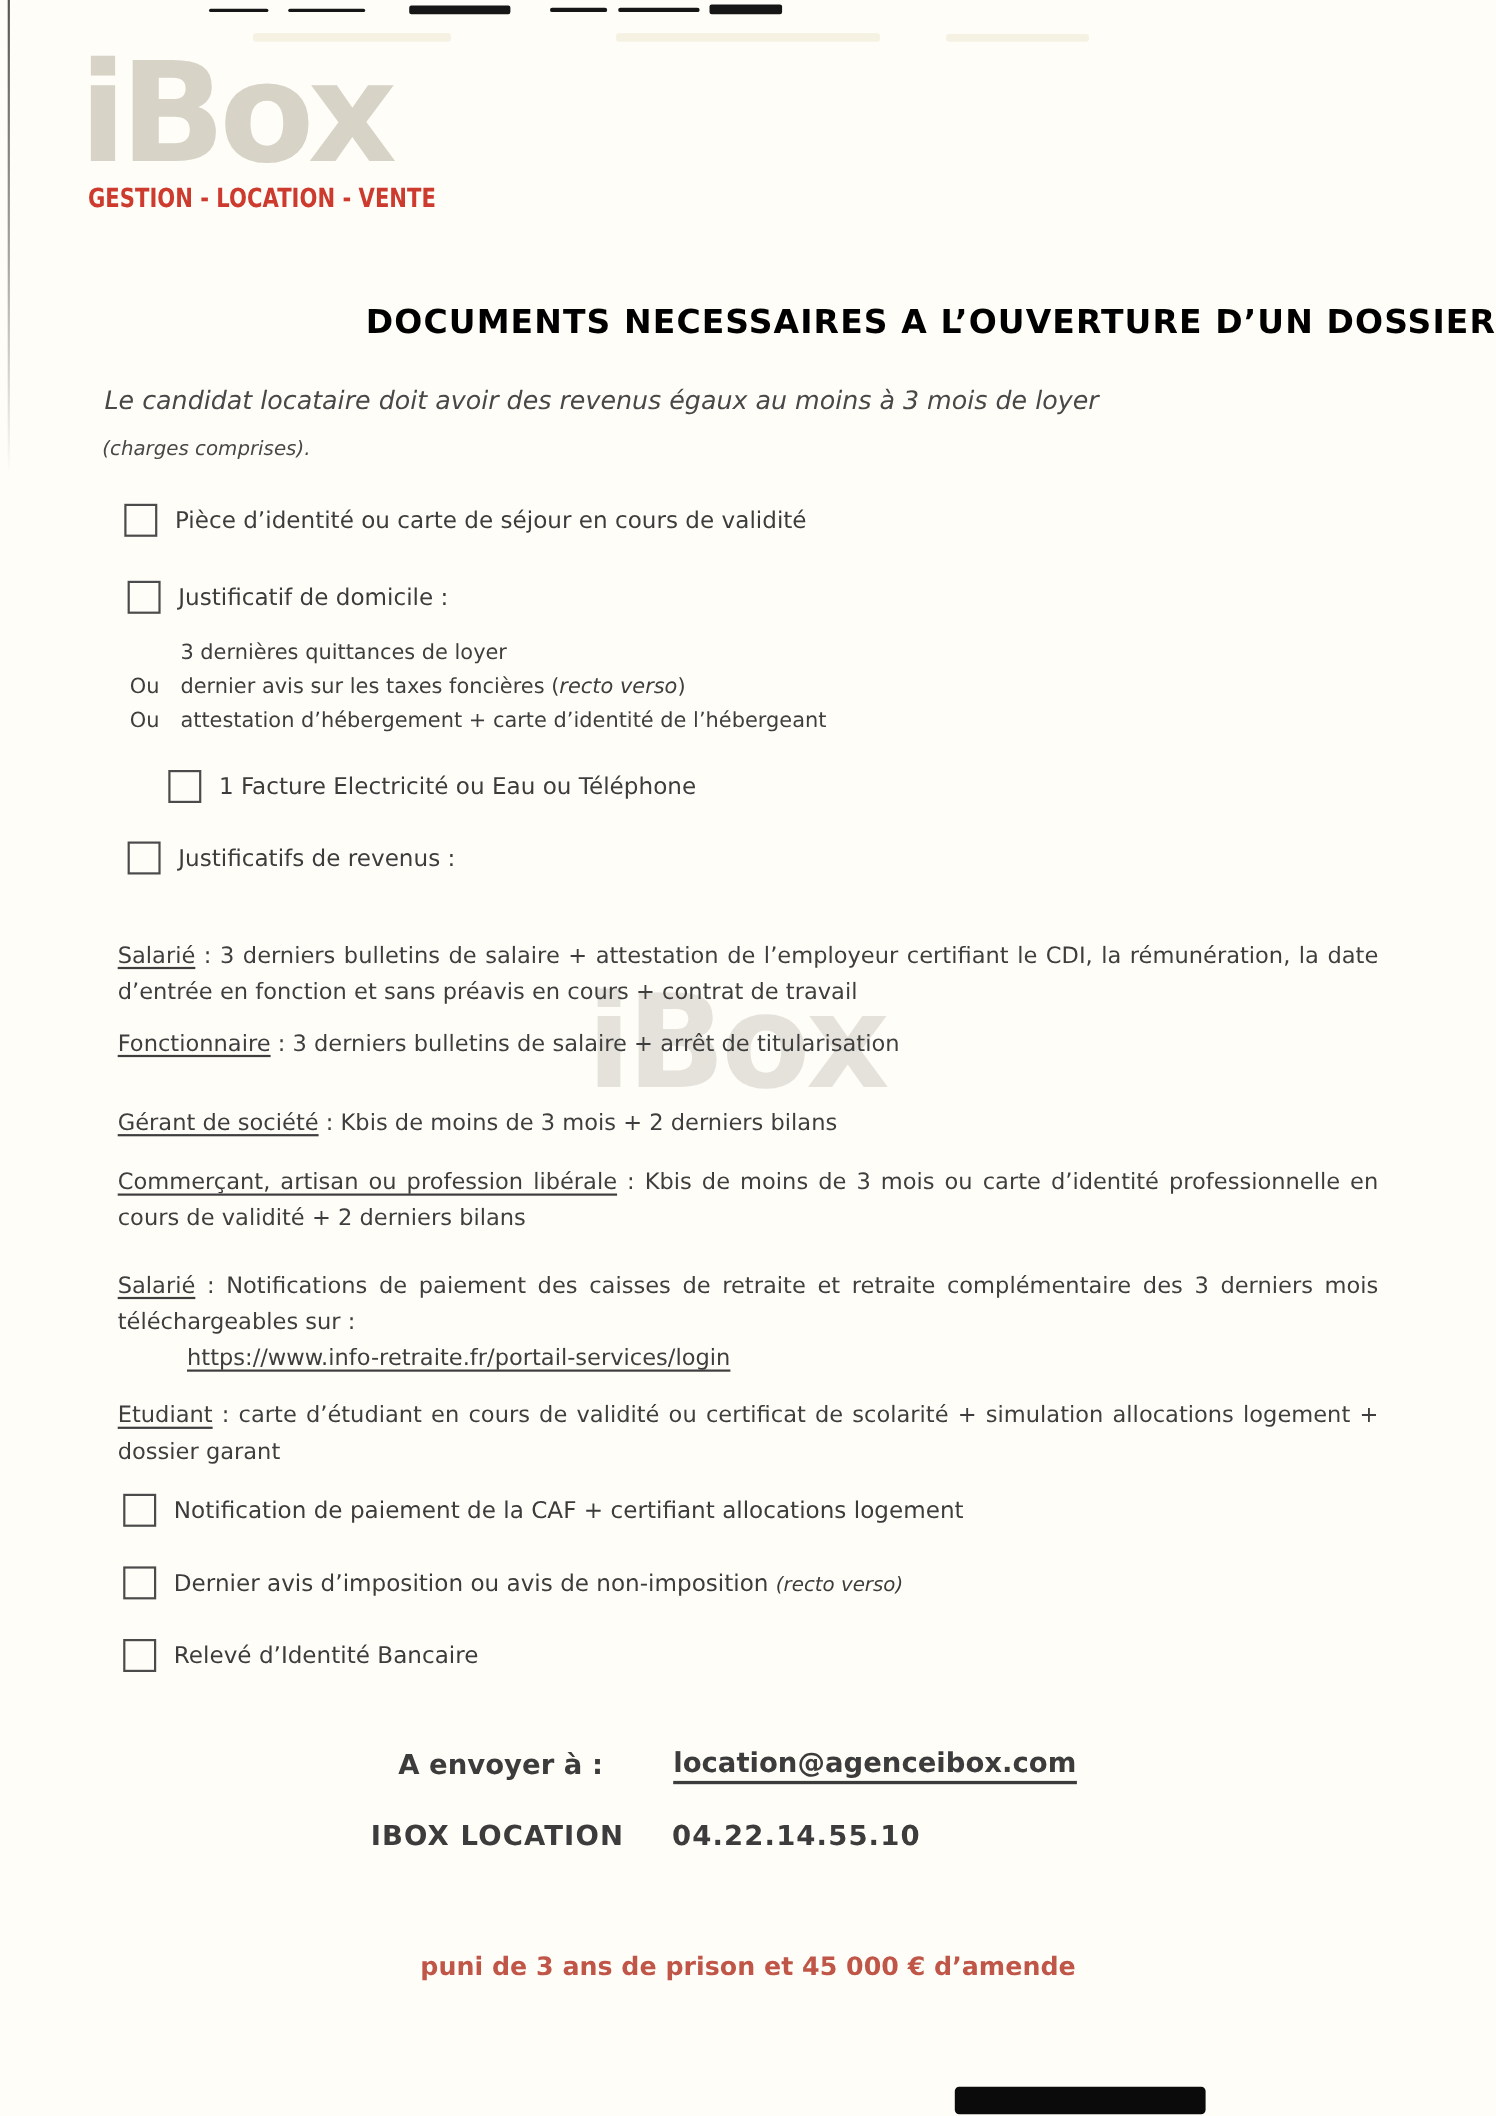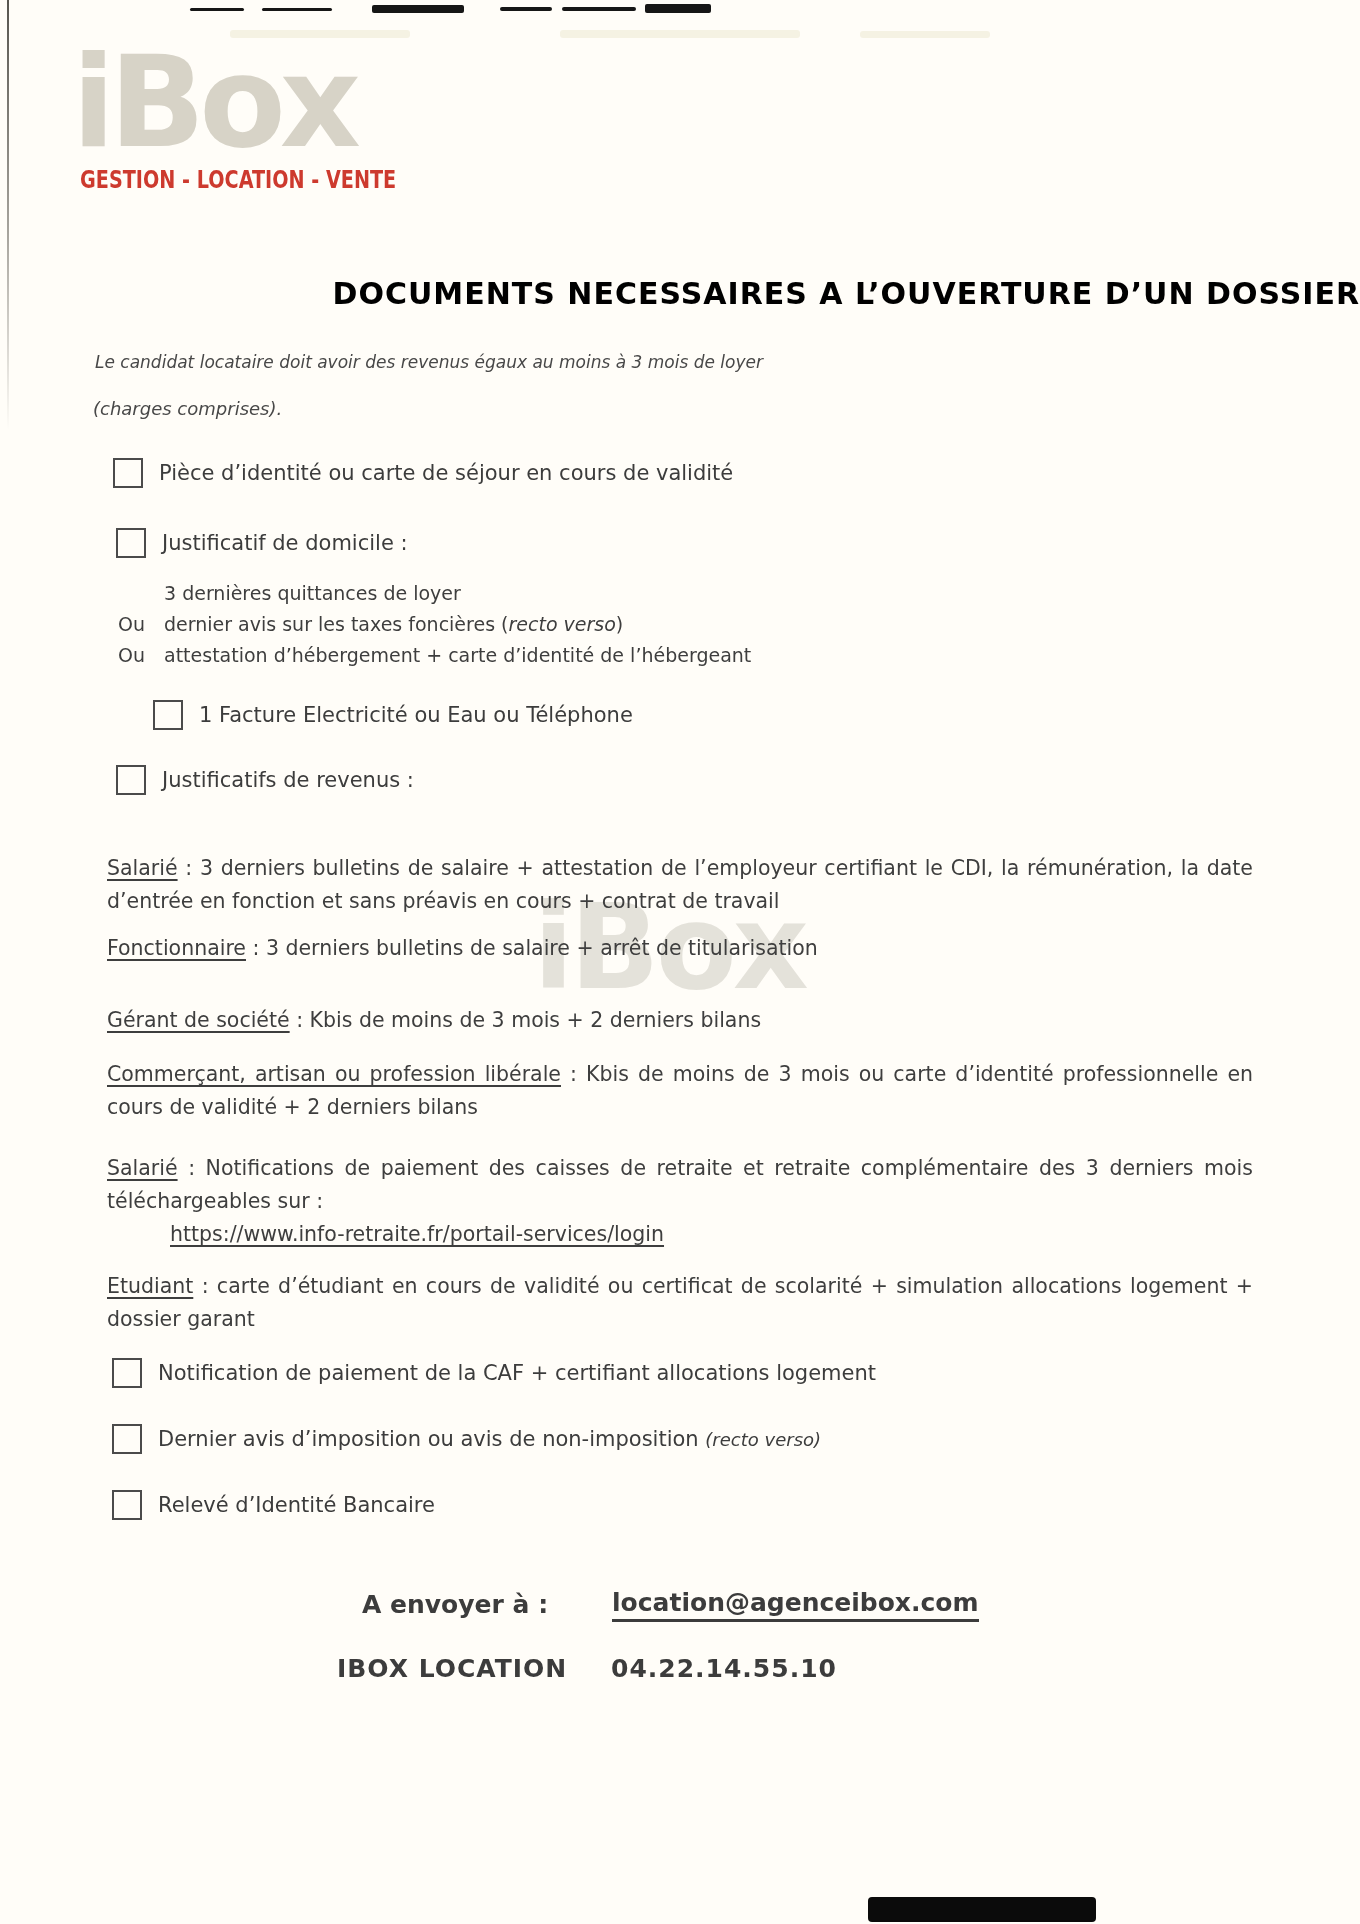--- a/index.html
+++ b/index.html
@@ -23,21 +23,21 @@
 
   
   .logo-word{left:72px;top:40px;font-size:126px;font-weight:700;color:#d7d3c7;
     letter-spacing:-6px;line-height:1;}
   .tagline{left:80px;top:166px;font-size:24px;font-weight:700;color:#cd3a2e;
     transform:scaleX(.8);transform-origin:left top;white-space:nowrap;}
 
   .title{left:34px;top:276px;width:1326px;text-align:right;font-size:30px;
     font-weight:700;color:#000000;letter-spacing:1px;}
 
-  .intro1{left:95px;top:352px;font-size:17px;font-style:italic;color:#484848;}
+  .intro1{left:95px;top:352px;font-size:23px;font-style:italic;color:#484848;}
   .intro2{left:93px;top:398px;font-size:18px;font-style:italic;color:#484848;}
 
   .cbrow{display:flex;align-items:flex-start;gap:16px;}
   .cb{flex:0 0 26px;width:26px;height:26px;border:2px solid #4b4b4b;background:#fffdf8;margin-top:0;}
   .cbl{font-size:21px;color:#3c3c3c;line-height:30px;white-space:nowrap;}
   .small-it{font-style:italic;font-size:18px;}
 
   .opt{left:118px;display:flex;font-size:19px;color:#3e3e3e;line-height:26px;white-space:nowrap;}
   .ou{flex:0 0 46px;}
 
@@ -145,13 +145,14 @@
   <span class="cb"></span>
   <span class="cbl">Relevé d’Identité Bancaire</span>
 </div>
 
 <div class="abs bold25 z1" style="left:362px;top:1590px;">A envoyer à :</div>
 <a class="abs bold25 email z1" style="left:612px;top:1588px;" href="#">location@agenceibox.com</a>
 <div class="abs bold25 ls1 z1" style="left:337px;top:1654px;">IBOX LOCATION</div>
 <div class="abs bold25 ls1 z1" style="left:611px;top:1654px;">04.22.14.55.10</div>
 
 <div class="abs warning z1">
+  <div>puni de 3 ans de prison et 45 000 € d’amende</div>
 </div>
 
 </body></html>

